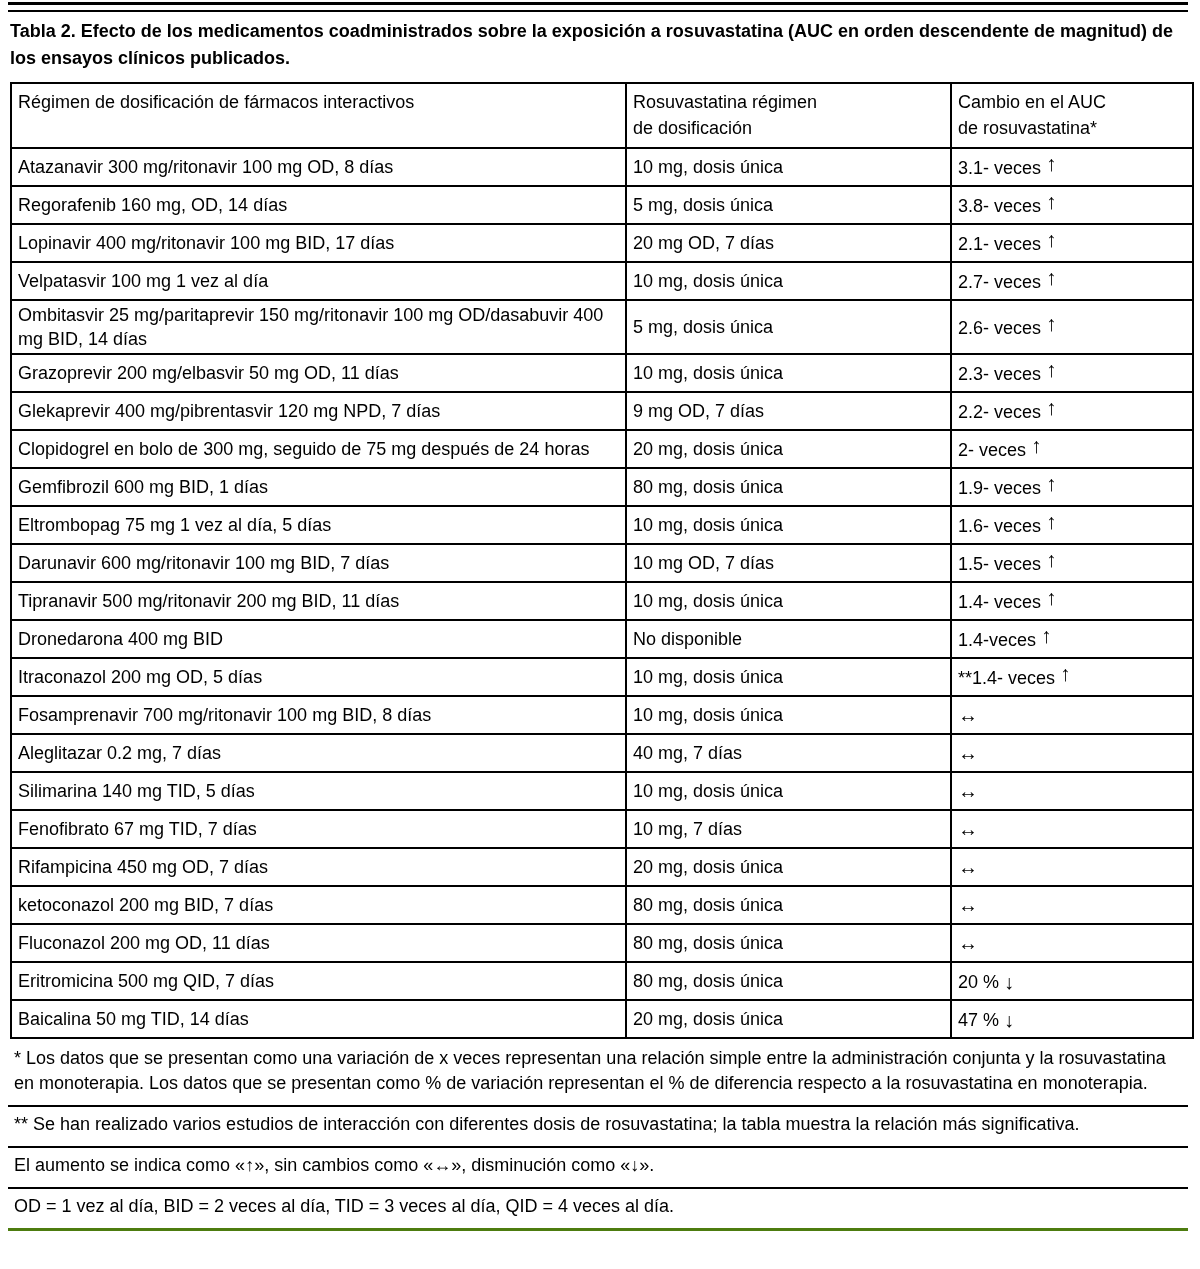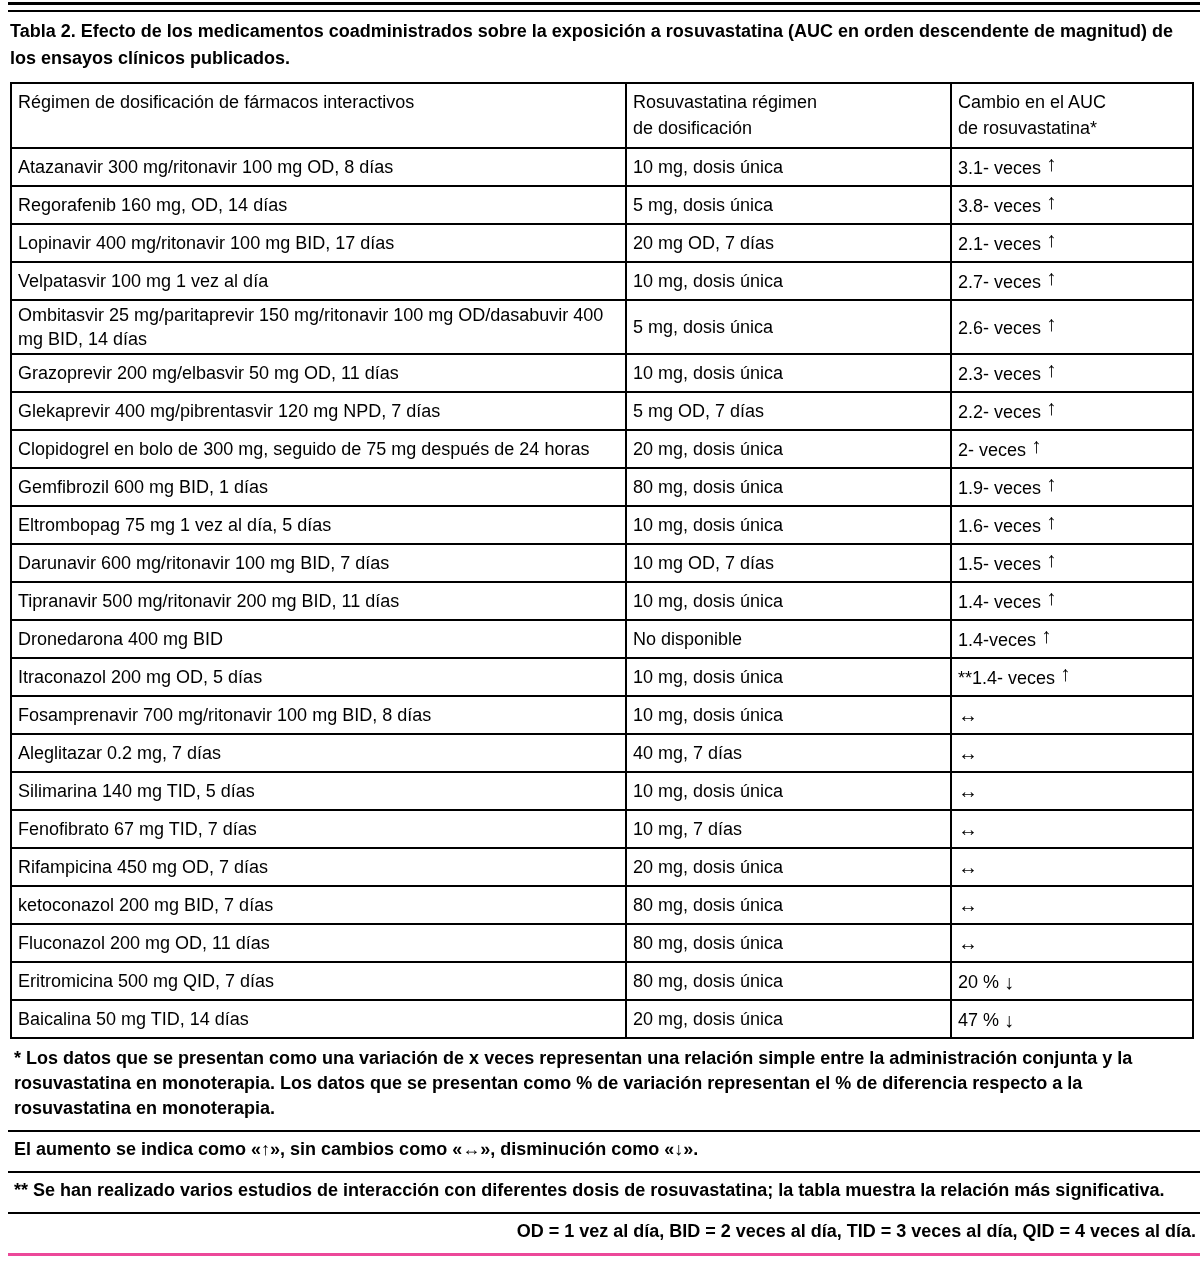--- a/index.html
+++ b/index.html
@@ -1,21 +1,21 @@
 <!DOCTYPE html>
 <html><head>
 <meta charset="utf-8">
 <style>
   html, body { margin: 0; padding: 0; background: #fff; }
   .page {
     width: 1200px; height: 1269px; box-sizing: border-box;
     background: #fff; color: #000;
     font-family: "Liberation Sans", sans-serif;
     font-size: 18px;
-    padding: 2px 0 0 8px;
+    padding: 2px 12px 0 8px;
     overflow: hidden;
   }
   .top-rule {
     height: 5px;
     border-top: 3px solid #000;
     border-bottom: 2px solid #000;
   }
   .title {
     font-weight: bold;
     margin: 6px 2px 10px 2px;
@@ -43,27 +43,27 @@
   }
   .tbl td {
     height: 32px;
     vertical-align: middle;
     line-height: 24px;
   }
   .arrow { display: inline-block; }
   .arrow.up   { font-size: 21px; position: relative; top: -3px; }
   .arrow.both { font-size: 20px; }
   .arrow.down { font-size: 20px; position: relative; top: 1px; }
-  .footnotes { margin-top: 2px; font-weight: bold; }
+  .footnotes { margin-top: 2px; }
   .footnote {
     border-bottom: 2px solid #000;
     padding: 5px 4px 9px 6px;
     line-height: 25px;
   }
-  .footnote.last { border-bottom: 3px solid #ec4899; text-align: right; }
+  .footnote.last { border-bottom: 3px solid #4d7c0f; }
 </style>
 </head>
 <body>
 
 <div class="page">
 
   <div class="top-rule"></div>
 
   <div class="title">Tabla 2. Efecto de los medicamentos coadministrados sobre la exposición a rosuvastatina (AUC en orden descendente de magnitud) de los ensayos clínicos publicados.</div>
 
@@ -108,21 +108,21 @@
           <td>5 mg, dosis única</td>
           <td>2.6- veces <span class="arrow up">↑</span></td>
         </tr>
         <tr>
           <td>Grazoprevir 200 mg/elbasvir 50 mg OD, 11 días</td>
           <td>10 mg, dosis única</td>
           <td>2.3- veces <span class="arrow up">↑</span></td>
         </tr>
         <tr>
           <td>Glekaprevir 400 mg/pibrentasvir 120 mg NPD, 7 días</td>
-          <td>5 mg OD, 7 días</td>
+          <td>9 mg OD, 7 días</td>
           <td>2.2- veces <span class="arrow up">↑</span></td>
         </tr>
         <tr>
           <td>Clopidogrel en bolo de 300 mg, seguido de 75 mg después de 24 horas</td>
           <td>20 mg, dosis única</td>
           <td>2- veces <span class="arrow up">↑</span></td>
         </tr>
         <tr>
           <td>Gemfibrozil 600 mg BID, 1 días</td>
           <td>80 mg, dosis única</td>
@@ -196,18 +196,18 @@
         <tr>
           <td>Baicalina 50 mg TID, 14 días</td>
           <td>20 mg, dosis única</td>
           <td>47 % <span class="arrow down">↓</span></td>
         </tr>
       </tbody>
   </table>
 
   <div class="footnotes">
     <div class="footnote">* Los datos que se presentan como una variación de x veces representan una relación simple entre la administración conjunta y la rosuvastatina en monoterapia. Los datos que se presentan como % de variación representan el % de diferencia respecto a la rosuvastatina en monoterapia.</div>
+    <div class="footnote">** Se han realizado varios estudios de interacción con diferentes dosis de rosuvastatina; la tabla muestra la relación más significativa.</div>
     <div class="footnote">El aumento se indica como «↑», sin cambios como «↔», disminución como «↓».</div>
-    <div class="footnote">** Se han realizado varios estudios de interacción con diferentes dosis de rosuvastatina; la tabla muestra la relación más significativa.</div>
     <div class="footnote last">OD = 1 vez al día, BID = 2 veces al día, TID = 3 veces al día, QID = 4 veces al día.</div>
   </div>
 
 </div>
 
 </body></html>

